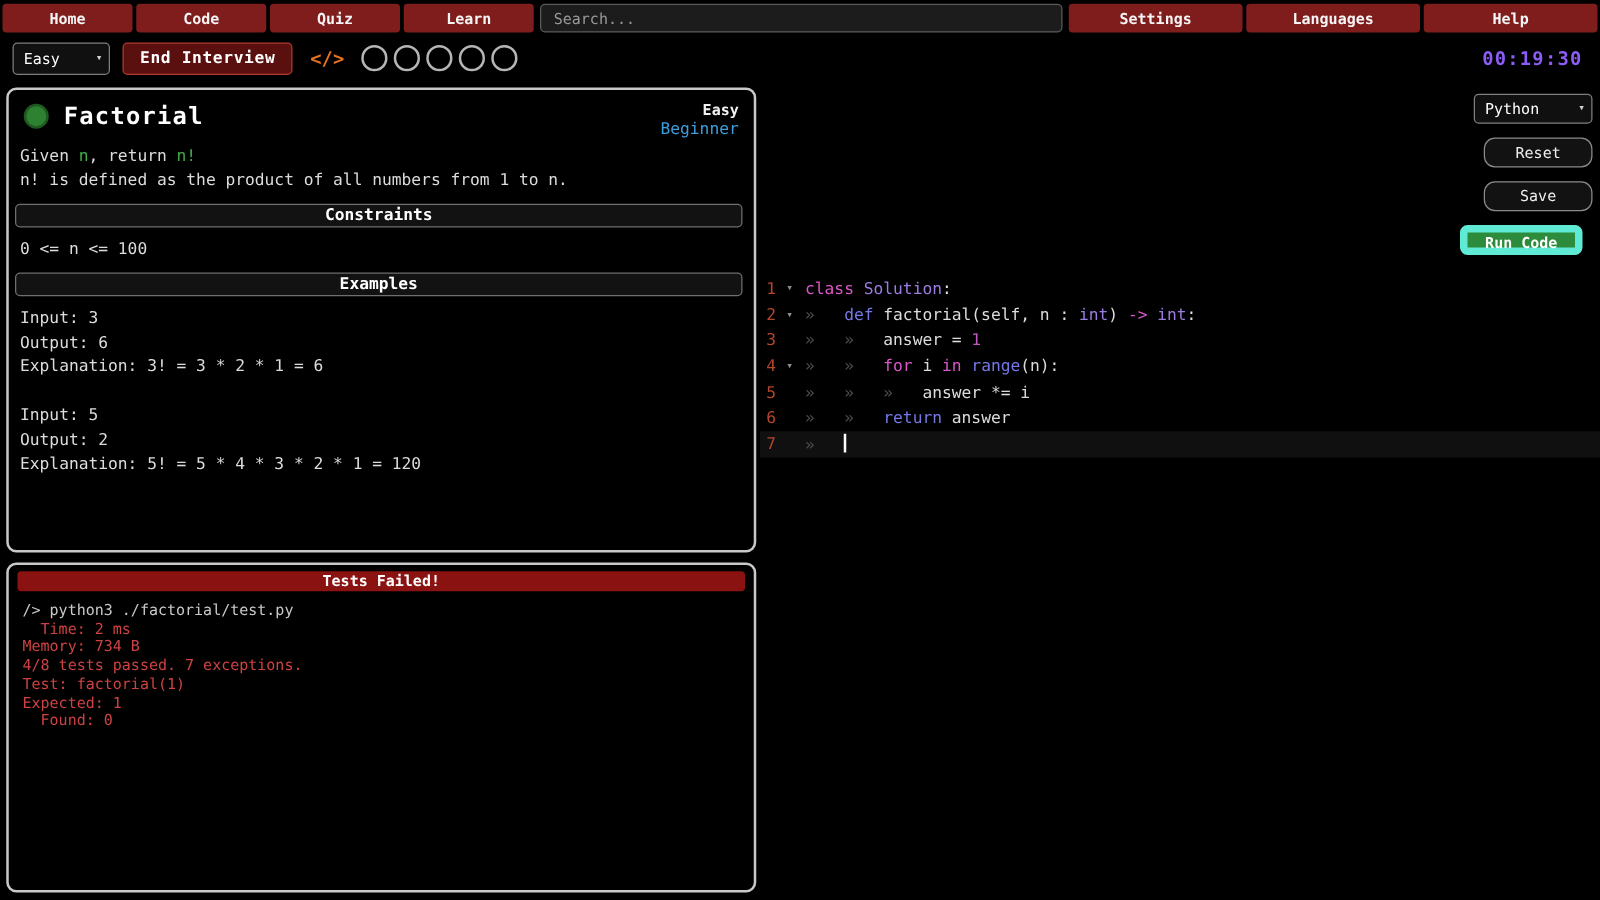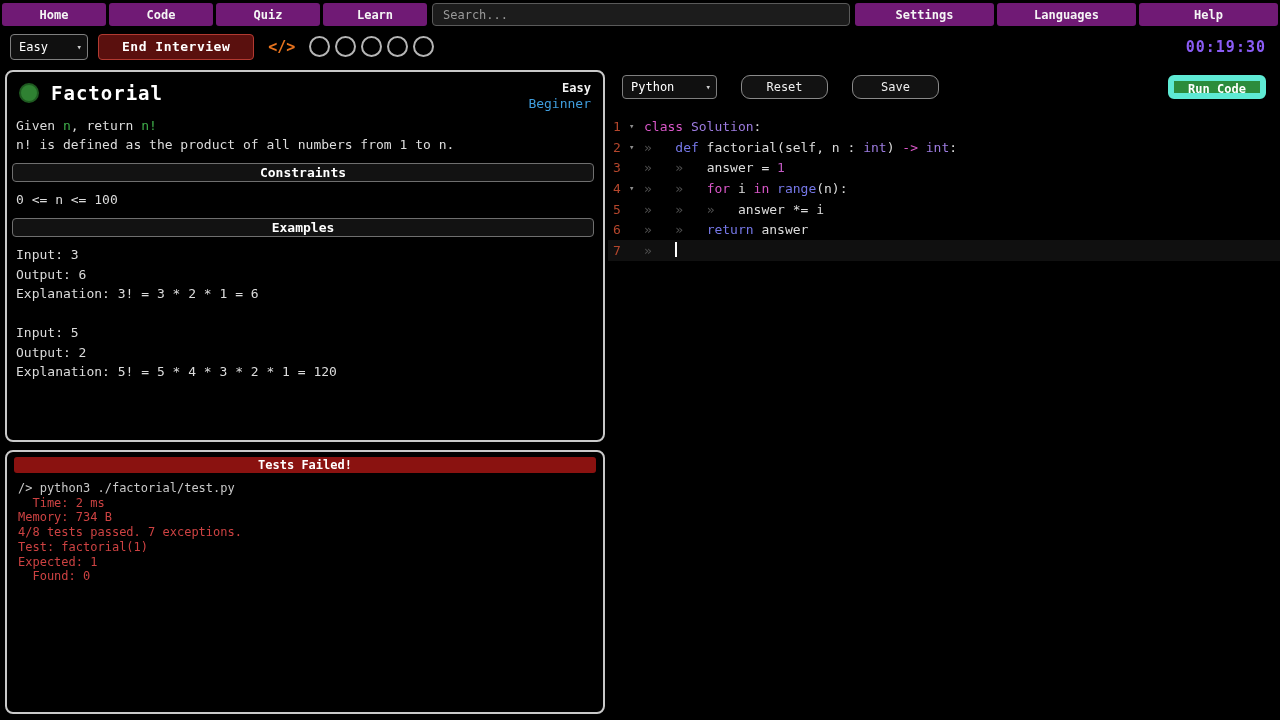--- a/index.html
+++ b/index.html
@@ -9,21 +9,21 @@
     background:#000;
     font-family:"DejaVu Sans Mono", monospace;
     overflow:hidden;
     color:#e6e6e6;
   }
 
   
   .navbar { height:28px; display:flex; gap:3px; padding:3px 2px 2px 2px; align-items:stretch; }
   .nav-group { display:flex; gap:3px; flex:0 0 auto; }
   .nav-item {
-    flex:0 0 104px; background:#701a75; border:none; border-radius:3px;
+    flex:0 0 104px; background:#7f1d1d; border:none; border-radius:3px;
     color:#f5f5f5; font:bold 12px "DejaVu Sans Mono", monospace;
     display:flex; align-items:center; justify-content:center; cursor:pointer;
   }
   .nav-item-wide { flex:0 0 139px; }
   .nav-search {
     flex:1; margin:0 2px; background:#1c1c1c; border:1px solid #5a5a5a; border-radius:4px;
     color:#c0c0c0; font:12px "DejaVu Sans Mono", monospace; padding:0 10px; outline:none;
   }
   .nav-search::placeholder { color:#9a9a9a; }
 
@@ -35,21 +35,21 @@
     background:#101010; color:#fff; border:1px solid #7f7f7f; border-radius:4px;
     height:26px; font:12px "DejaVu Sans Mono", monospace; padding:0 20px 0 8px; cursor:pointer;
   }
   .sel-sm { width:78px; } .sel-md { width:95px; height:24px !important; }
   .select-arrow {
     position:absolute; right:6px; top:50%; transform:translateY(-50%);
     color:#cfcfcf; font-size:9px; pointer-events:none;
   }
   .btn-end {
     height:26px; background:#5a100e; border:1px solid #b23a31; border-radius:4px;
-    color:#fff; font:bold 13px "DejaVu Sans Mono", monospace; padding:0 23px;
+    color:#fff; font:bold 13px "DejaVu Sans Mono", monospace; padding:0 13px;
     letter-spacing:.5px; cursor:pointer;
   }
   .code-glyph { color:#e8731e; font-weight:bold; font-size:15px; margin:0 4px; }
   .circles { display:flex; gap:5px; align-items:center; }
   .circle { width:21px; height:21px; border:2px solid #b5b5b5; border-radius:50%; cursor:pointer; }
   .timer { margin-left:auto; color:#8b5cf6; font-weight:bold; font-size:15px; letter-spacing:1px; margin-right:4px; }
 
   
   .main { display:flex; height:655px; }
   .left-col { width:608px; padding:5px 3px 6px 5px; display:flex; flex-direction:column; gap:8px; }
@@ -78,21 +78,21 @@
   .console-header {
     background:#8a1210; border-radius:3px; text-align:center; color:#fff;
     font-weight:bold; font-size:12px; height:16px; line-height:16px; margin-bottom:8px;
   }
   .console-line { white-space:pre; font-size:12px; line-height:14.7px; padding-left:4px; }
   .con-plain { color:#c9c9c9; }
   .con-red { color:#cd4242; }
 
   
   .right-col { flex:1; display:flex; flex-direction:column; padding:5px 0 0 0; }
-  .editor-toolbar { display:flex; align-items:flex-end; gap:24px; padding:5px 6px 13px 14px; }
+  .editor-toolbar { display:flex; align-items:flex-end; gap:11px; padding:5px 6px 13px 14px;flex-direction:column; }
   .btn-plain {
     height:24px; width:87px; background:#121212; border:1px solid #8a8a8a; border-radius:9px;
     color:#efefef; font:12px "DejaVu Sans Mono", monospace; cursor:pointer;
   }
   .btn-run {
     margin-left:auto; margin-right:8px; height:24px; width:98px;
     background:#2c8c3c; border:6px solid #5eead4; border-radius:6px;
     color:#fff; font:bold 12px "DejaVu Sans Mono", monospace; cursor:pointer;
   }
   .code-area { flex:1; font-size:13px; padding-top:4px; cursor:text; }

